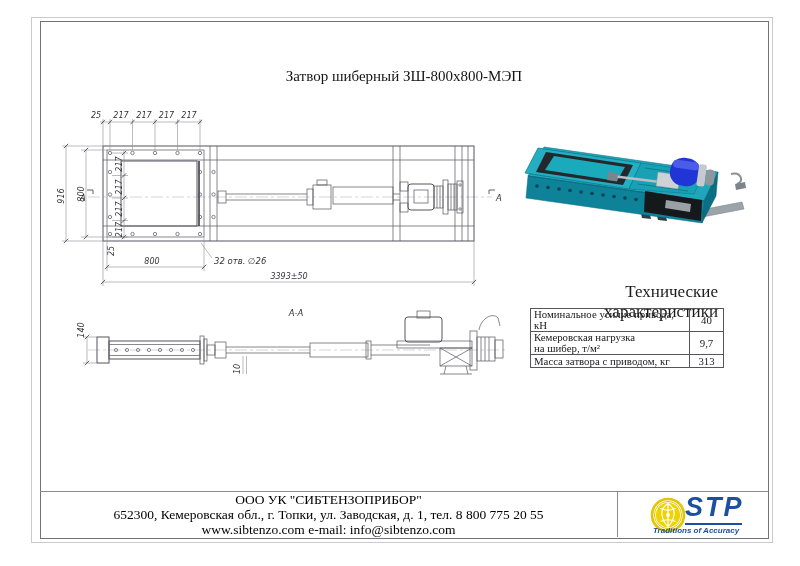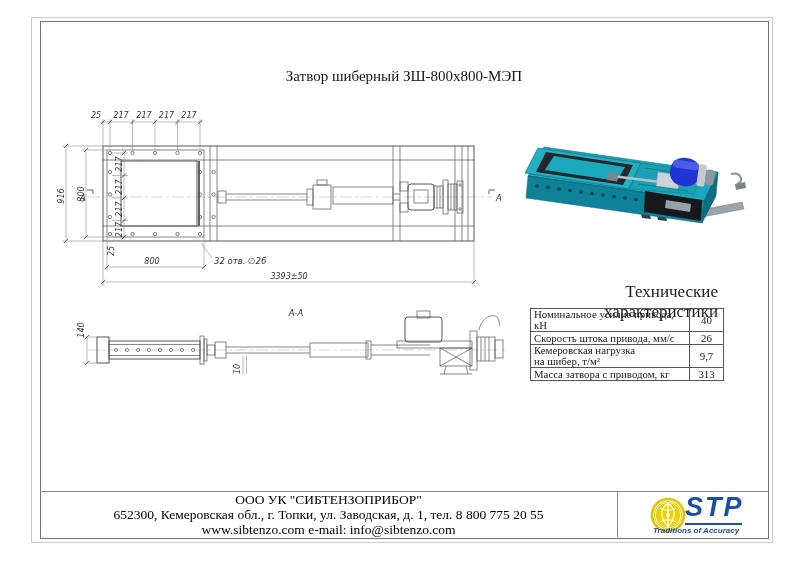--- a/index.html
+++ b/index.html
@@ -308,24 +308,20 @@
   </svg>
 
   <div class="specs-title">Технические характеристики</div>
   <table class="specs">
     <tbody>
         <tr>
           <td class="spec-label">Номинальное усилие привода, кН</td>
           <td class="spec-value">40</td>
         </tr>
         <tr>
-          <td class="spec-label">Скорость штока привода, мм/с</td>
-          <td class="spec-value">26</td>
-        </tr>
-        <tr>
           <td class="spec-label">Кемеровская нагрузка
 на шибер, т/м²</td>
           <td class="spec-value">9,7</td>
         </tr>
         <tr>
           <td class="spec-label">Масса затвора с приводом, кг</td>
           <td class="spec-value">313</td>
         </tr>
       </tbody>
   </table>

